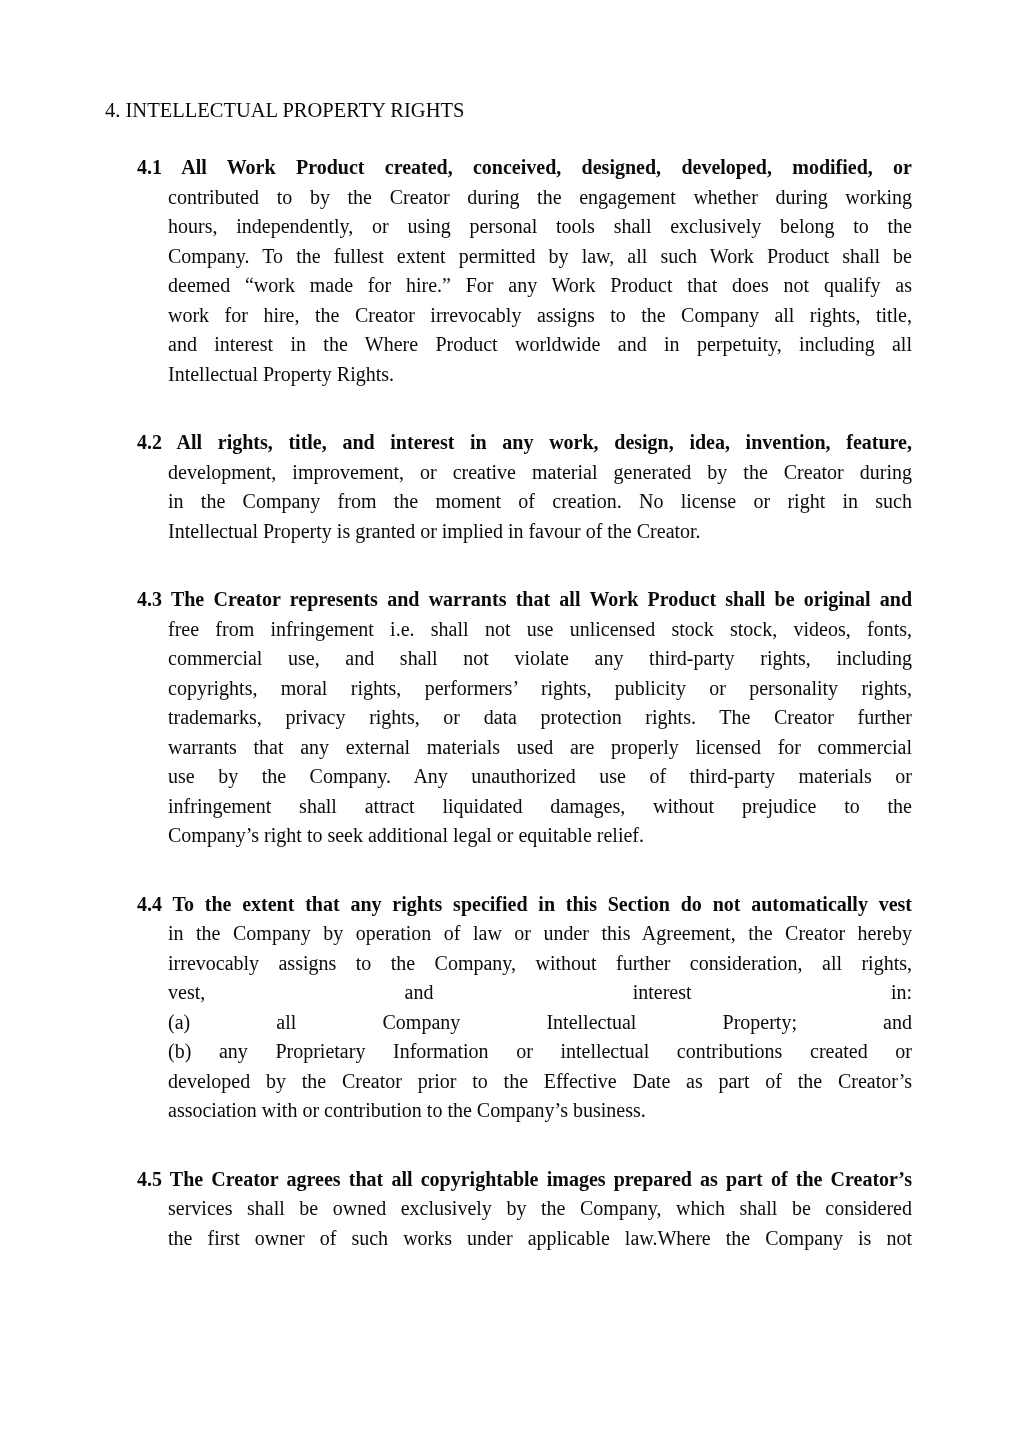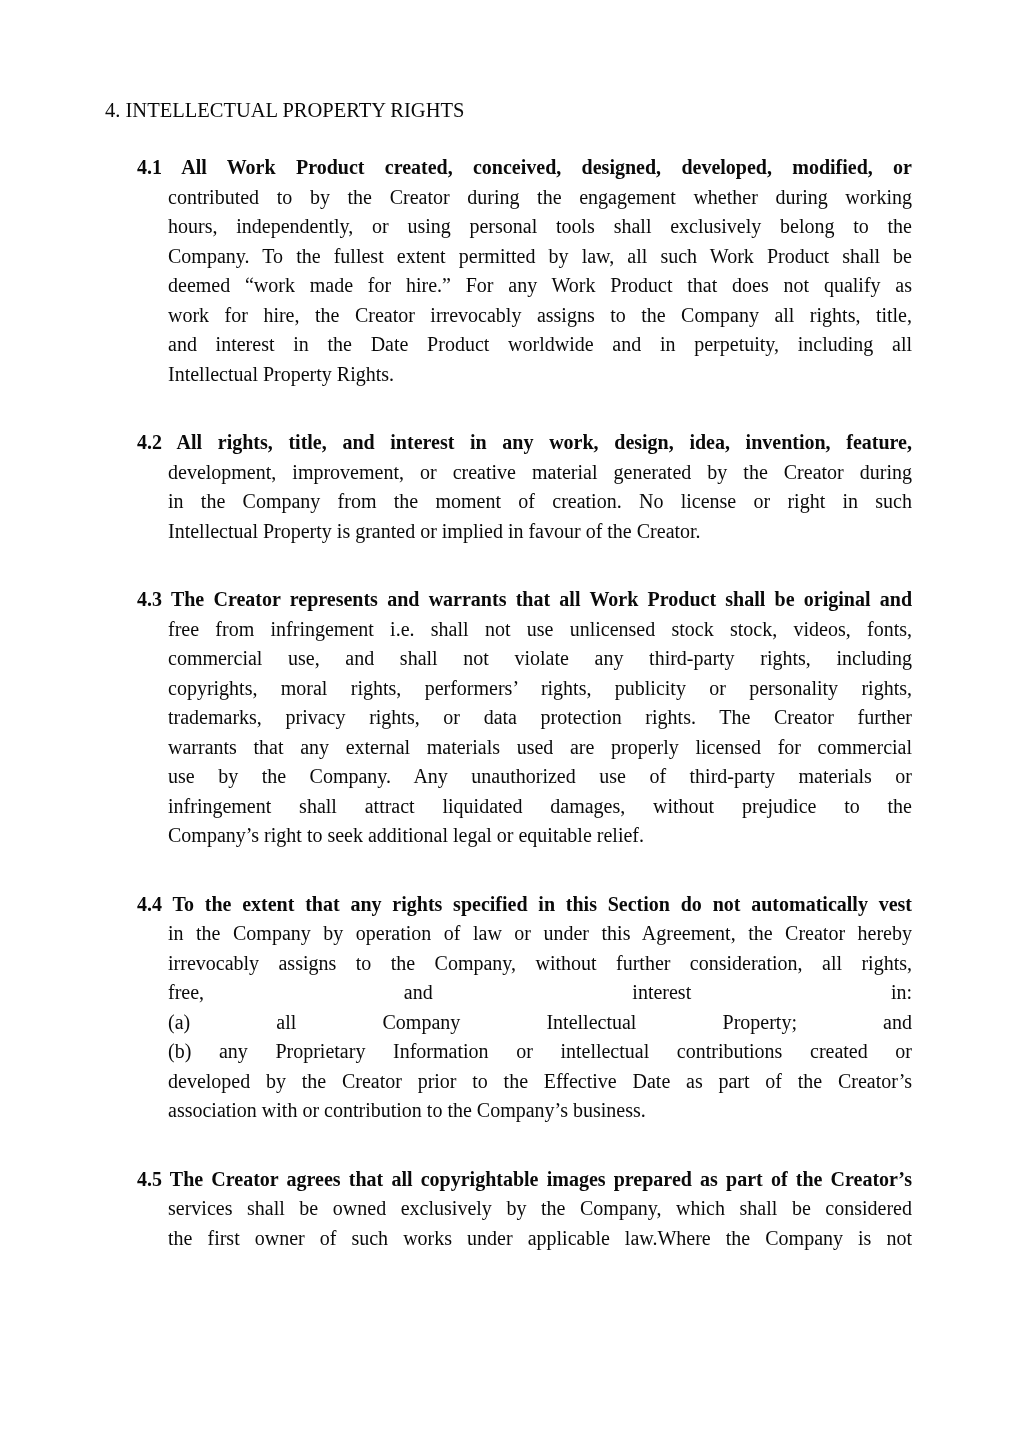--- a/index.html
+++ b/index.html
@@ -48,21 +48,21 @@
 
   <h1 class="doc-heading">4. INTELLECTUAL PROPERTY RIGHTS</h1>
 
   <div class="clause first">
     <div class="line lead"><span class="clause-num">4.1</span> <span>All Work Product created, conceived, designed, developed, modified, or</span></div>
     <div class="line">contributed to by the Creator during the engagement whether during working</div>
     <div class="line">hours, independently, or using personal tools shall exclusively belong to the</div>
     <div class="line">Company. To the fullest extent permitted by law, all such Work Product shall be</div>
     <div class="line">deemed “work made for hire.” For any Work Product that does not qualify as</div>
     <div class="line">work for hire, the Creator irrevocably assigns to the Company all rights, title,</div>
-    <div class="line">and interest in the Date Product worldwide and in perpetuity, including all</div>
+    <div class="line">and interest in the Where Product worldwide and in perpetuity, including all</div>
     <div class="line end">Intellectual Property Rights.</div>
   </div>
 
   <div class="clause">
     <div class="line lead"><span class="clause-num">4.2</span> <span>All rights, title, and interest in any work, design, idea, invention, feature,</span></div>
     <div class="line">development, improvement, or creative material generated by the Creator during</div>
     <div class="line">in the Company from the moment of creation. No license or right in such</div>
     <div class="line end">Intellectual Property is granted or implied in favour of the Creator.</div>
   </div>
 
@@ -75,21 +75,21 @@
     <div class="line">warrants that any external materials used are properly licensed for commercial</div>
     <div class="line">use by the Company. Any unauthorized use of third-party materials or</div>
     <div class="line">infringement shall attract liquidated damages, without prejudice to the</div>
     <div class="line end">Company’s right to seek additional legal or equitable relief.</div>
   </div>
 
   <div class="clause">
     <div class="line lead"><span class="clause-num">4.4</span> <span>To the extent that any rights specified in this Section do not automatically vest</span></div>
     <div class="line">in the Company by operation of law or under this Agreement, the Creator hereby</div>
     <div class="line">irrevocably assigns to the Company, without further consideration, all rights,</div>
-    <div class="line">free, and interest in:</div>
+    <div class="line">vest, and interest in:</div>
     <div class="line">(a) all Company Intellectual Property; and</div>
     <div class="line">(b) any Proprietary Information or intellectual contributions created or</div>
     <div class="line">developed by the Creator prior to the Effective Date as part of the Creator’s</div>
     <div class="line end">association with or contribution to the Company’s business.</div>
   </div>
 
   <div class="clause">
     <div class="line lead"><span class="clause-num">4.5</span> <span>The Creator agrees that all copyrightable images prepared as part of the Creator’s</span></div>
     <div class="line">services shall be owned exclusively by the Company, which shall be considered</div>
     <div class="line">the first owner of such works under applicable law.Where the Company is not</div>

